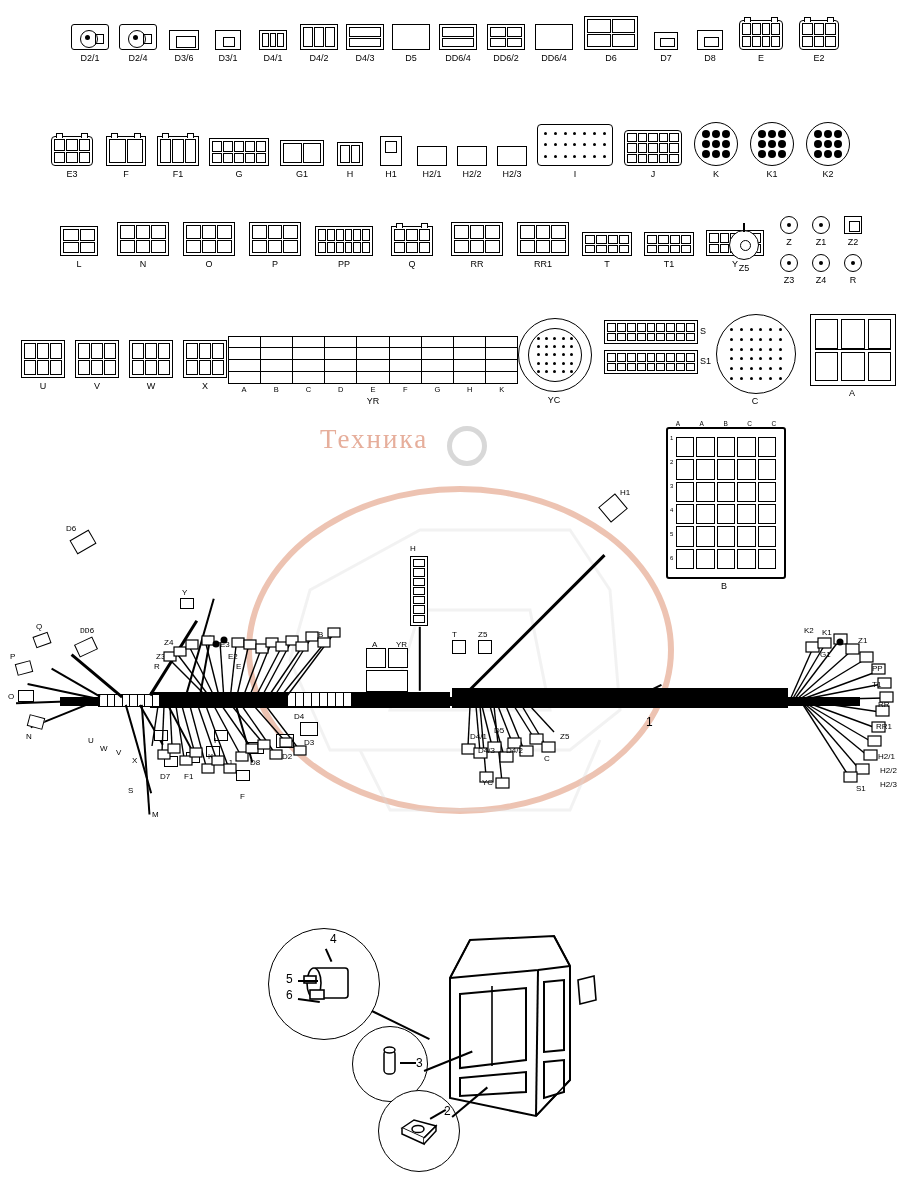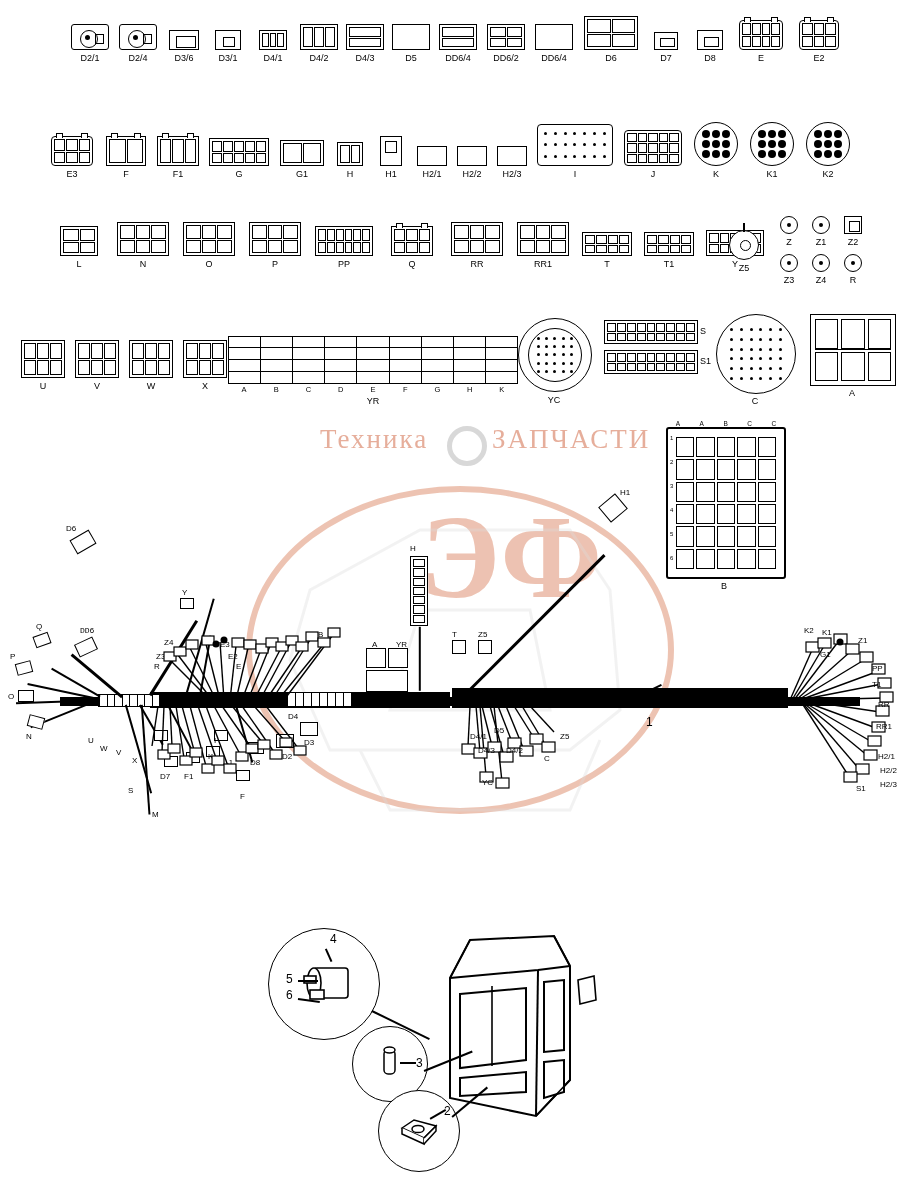--- a/index.html
+++ b/index.html
@@ -178,27 +178,21 @@
 </style>
 </head>
 <body>
 
 <div class="page">
 
   <div class="wm" style="left:320px; top:424px;">
     <span class="wm-text">Техника</span>
   </div>
   <div class="wm wm-gear" style="left:447px; top:426px;"></div>
-  <div class="wm" style="left:492px; top:424px;">
-    <span class="wm-text">ЗАПЧАСТИ</span>
-  </div>
   <div class="wm wm-ring" style="left:246px; top:486px; width:416px; height:316px;"></div>
-  <div class="wm" style="left:420px; top:490px;">
-    <span class="wm-big">ЭФ</span>
-  </div>
 
   <div class="wm" style="left:270px;top:410px;width:370px;height:420px;opacity:.35;">
     <svg width="370" height="420" viewBox="0 0 370 420">
       <path d="M20,250 L40,180 L150,120 L300,120 L340,180 L350,300 L300,340 L60,340 Z" fill="none" stroke="#dcdcdc" stroke-width="3"></path>
       <path d="M120,300 L150,200 L260,200 L280,300 Z" fill="none" stroke="#dcdcdc" stroke-width="3"></path>
       <path d="M90,340 L120,400 L300,400 L330,330" fill="none" stroke="#dcdcdc" stroke-width="3"></path>
     </svg>
   </div>
 
   <div class="conn-row" style="left:66px; top:16px;">
@@ -1102,21 +1096,21 @@
   <div class="tag" style="left:208px;top:752px;">K</div>
   <div class="node" style="left:214px;top:730px;width:14px;height:11px;"></div>
   <div class="tag" style="left:214px;top:736px;">I</div>
   <div class="node" style="left:248px;top:742px;width:16px;height:12px;"></div>
   <div class="tag" style="left:250px;top:758px;">D8</div>
 
   <div class="node" style="left:276px;top:734px;width:18px;height:14px;"></div>
   <div class="tag" style="left:282px;top:752px;">D2</div>
   <div class="node" style="left:300px;top:722px;width:18px;height:14px;"></div>
   <div class="tag" style="left:304px;top:738px;">D3</div>
-  <div class="tag" style="left:288px;top:712px;">D4</div>
+  <div class="tag" style="left:294px;top:712px;">D4</div>
 
   <div class="ln" style="left:186px;top:694px;width:100px;transform:rotate(-74deg);"></div>
   <div class="node" style="left:180px;top:598px;width:14px;height:11px;"></div>
   <div class="tag" style="left:182px;top:588px;">Y</div>
 
   <div class="ln" style="left:200px;top:694px;width:60px;transform:rotate(-80deg);"></div>
   <div class="tag" style="left:164px;top:638px;">Z4</div>
   <div class="tag" style="left:156px;top:652px;">Z3</div>
   <div class="tag" style="left:154px;top:662px;">R</div>
   <div class="tag" style="left:220px;top:640px;">E3</div>

